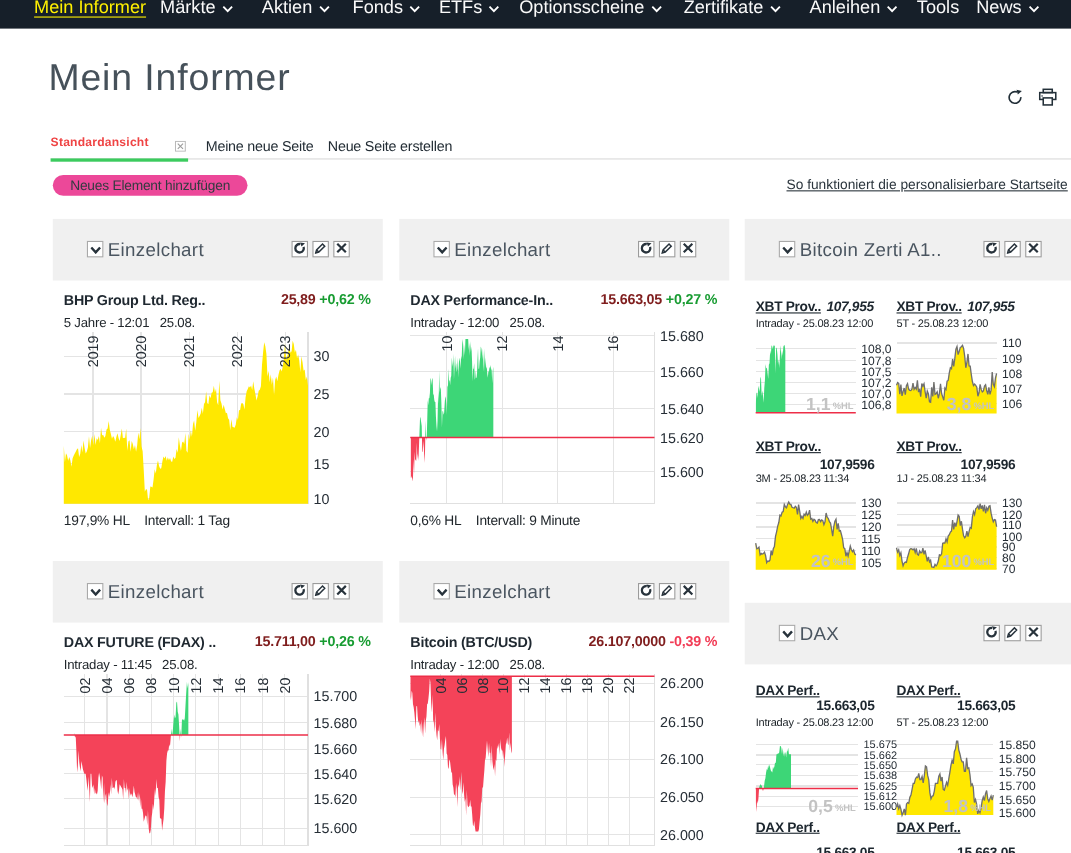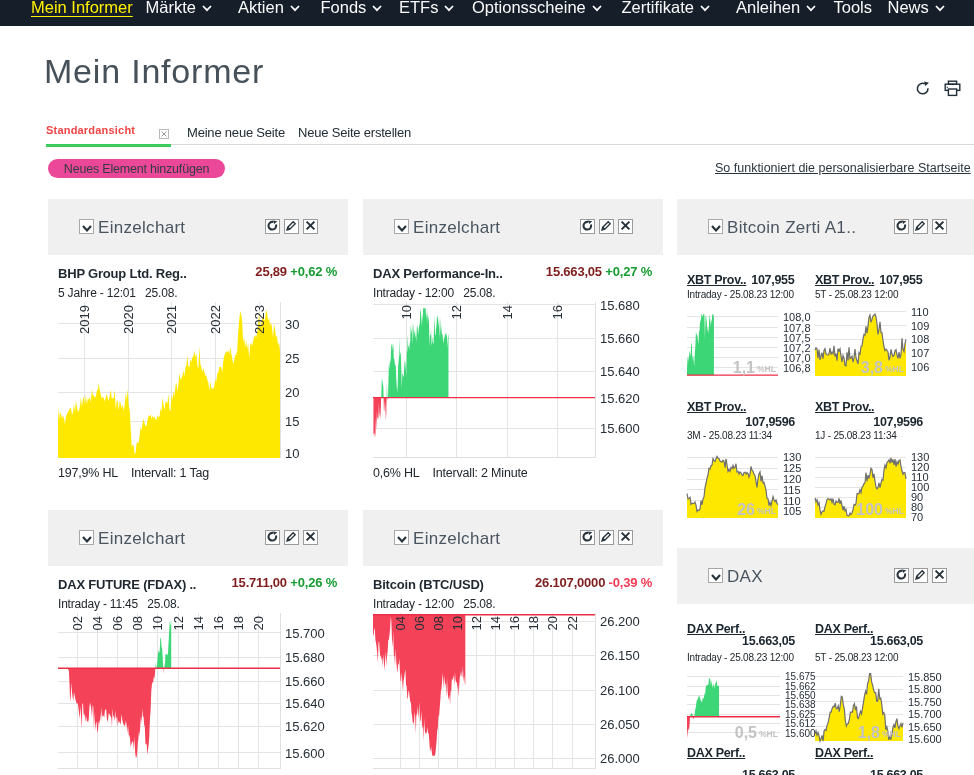--- a/index.html
+++ b/index.html
@@ -45,21 +45,21 @@
 .ch-foot { position:absolute; left:10px; top:211px; font-size:12.5px; letter-spacing:-0.2px; color:#21272C; }
 .foot2 { margin-left:13px;text-align:center; }
 
 .mini { position:absolute; width:127px; }
 .mini-grid .mini:nth-child(1) { left:10px; top:15px; }
 .mini-grid .mini:nth-child(2) { left:138px; top:15px; }
 .mini-grid .mini:nth-child(3) { left:10px; top:142px; }
 .mini-grid .mini:nth-child(4) { left:138px; top:142px; }
 .mini-t1 { height:16px; white-space:nowrap; }
 .mini-link { font-size:12.5px; letter-spacing:-0.3px; font-weight:700; color:#1C262E; text-decoration:underline; }
-.mini-val1 { font-size:12.5px; letter-spacing:-0.3px; font-weight:700; color:#1C262E; margin-left:5px; }
+.mini-val1 { font-size:12.5px; letter-spacing:-0.3px; font-weight:700; color:#1C262E; margin-left:5px;font-style:italic; }
 .mini-t2 { height:30px; }
 .mini-val2 { width:108px; text-align:right; font-size:12.5px; letter-spacing:-0.3px; font-weight:700; color:#1C262E; }
 .stub-val { margin-top:7px; }
 .mini-d .mini-val2 { margin-top:-3px; }
 .mini-d .mini-sub { margin-top:3px; }
 .mini-d .mini-plot { margin-top:7.5px; }
 .mini-sub { font-size:10px; letter-spacing:-0.2px; color:#21272C; margin-top:3px; height:13px; white-space:nowrap; }
 .mini-plot { position:relative !important; margin-top:6px; width:127px; height:70px; }
 </style>
 </head>
@@ -281,21 +281,21 @@
           <text x="227" y="40.7784" font-size="13" fill="#262E36">15.660</text>
           <text x="227" y="73.9752" font-size="13" fill="#262E36">15.640</text>
           <text x="227" y="100.57320000000001" font-size="13" fill="#262E36">15.620</text>
           <text x="227" y="131.4768" font-size="13" fill="#262E36">15.600</text>
           <text transform="translate(37.689,3) rotate(-90)" text-anchor="end" font-size="13" fill="#262E36">10</text>
           <text transform="translate(88.194,3) rotate(-90)" text-anchor="end" font-size="13" fill="#262E36">12</text>
           <text transform="translate(138.699,3) rotate(-90)" text-anchor="end" font-size="13" fill="#262E36">14</text>
           <text transform="translate(189.20399999999998,3) rotate(-90)" text-anchor="end" font-size="13" fill="#262E36">16</text>
         </svg>
       </div>
-<div class="ch-foot"><span>0,6% HL</span><span class="foot2">Intervall: 2 Minute</span></div>
+<div class="ch-foot"><span>0,6% HL</span><span class="foot2">Intervall: 9 Minute</span></div>
     </div>
   </article>
 <article class="card" style="left:677px;top:199px;height:334px">
     <header class="card-hd">
       <span class="collapse">
         <span><svg width="10" height="7" viewBox="0 0 10 7">
             <path d="M1.0 1.0 L5.0 5.4 L9.0 1.0" stroke="#28333C" stroke-width="2.2" fill="none"></path>
           </svg></span>
       </span>
       <h2 class="card-title">Bitcoin Zerti A1..</h2>

